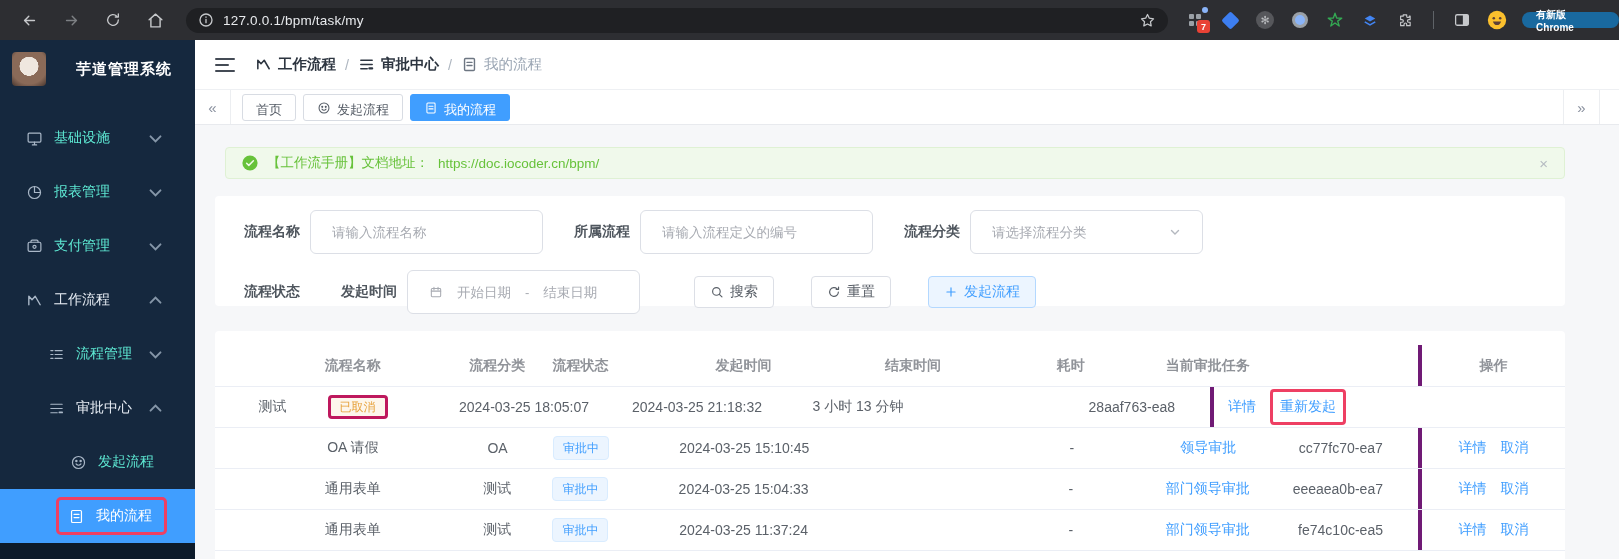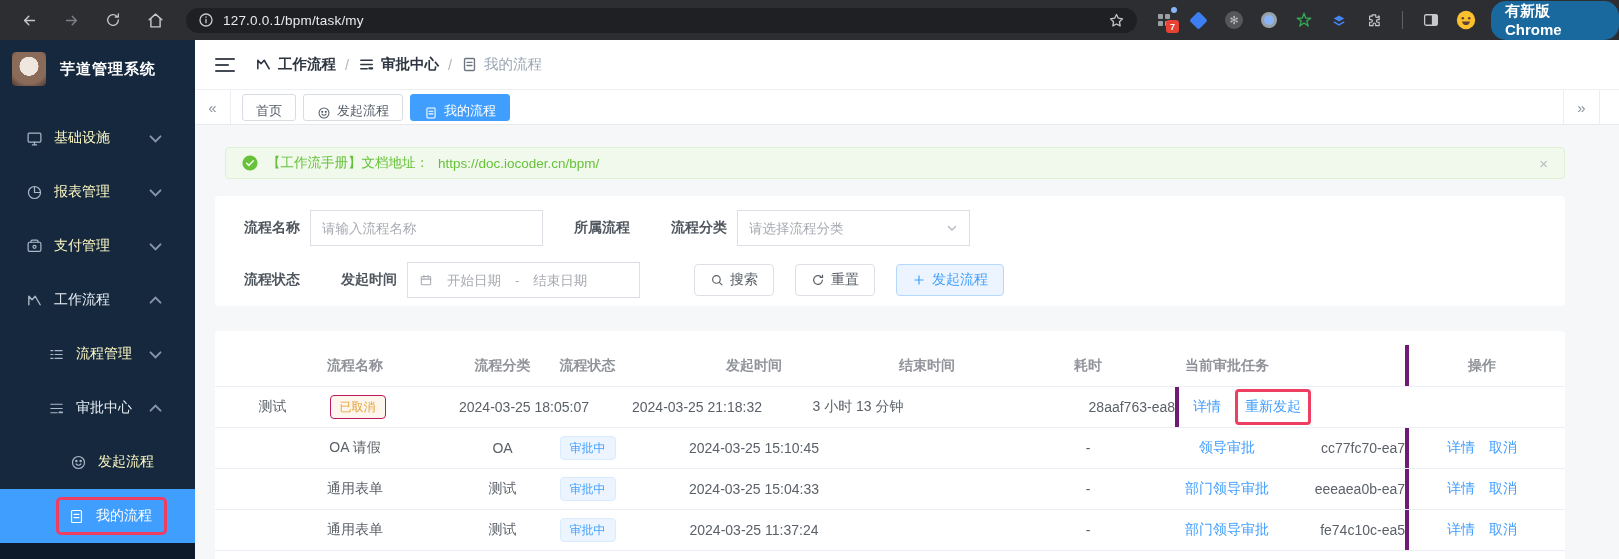--- a/index.html
+++ b/index.html
@@ -16,29 +16,29 @@
   .ext-tray { display:flex; align-items:center; gap:13px; margin-left:16px; }
   .ext { width:22px; height:22px; display:flex; align-items:center; justify-content:center; position:relative; cursor:pointer; }
   .ext-grid { width:12px; height:12px; display:grid; grid-template-columns:5px 5px; grid-gap:2px; }
   .ext-grid i { background:#9aa0a6; border-radius:1px; height:5px; }
   .badge7 { position:absolute; right:-4px; bottom:-2px; min-width:13px; height:13px; background:#e94235; color:#fff; border-radius:3px; font-size:9px; display:flex; align-items:center; justify-content:center; font-weight:bold; }
   .bluedot { position:absolute; right:-2px; top:-2px; width:6px; height:6px; border-radius:50%; background:#8ab4f8; }
   .kite { width:13px; height:13px; background:#3d7ef0; transform:rotate(45deg); border-radius:2px; }
   .pinw { width:18px; height:18px; border-radius:50%; background:#56575b; color:#b9bbbe; font-size:11px; display:flex; align-items:center; justify-content:center; }
   .ringc { width:16px; height:16px; border-radius:50%; border:3px solid #9aa0a6; background:#8ab4f8; }
   .vdiv { width:1px; height:18px; background:#5f6368; margin:0 4px; }
-  .chip { margin-left:14px; height:39px; background:#19699f; color:#fff; border-radius:15px; padding:0 14px; font-size:15px; display:flex; align-items:center; font-weight:bold; cursor:pointer; }
+  .chip { margin-left:14px; height:16px; background:#19699f; color:#fff; border-radius:15px; padding:0 14px; font-size:10px; display:flex; align-items:center; font-weight:bold; cursor:pointer; }
 
   
   .sidebar { position:absolute; top:40px; left:0; width:195px; bottom:0; background:#15283e; }
-  .logo { height:58px; display:flex; align-items:center; padding-left:12px; gap:14px; }
+  .logo { height:58px; display:flex; align-items:center; padding-left:12px; gap:30px; }
   .logo-img { width:34px; height:34px; border-radius:4px; background:radial-gradient(circle at 50% 42%, #efe7df 0 36%, #8a6a58 37% 68%, #46352e 100%); }
   .logo-title { color:#fff; font-size:15px; font-weight:bold; letter-spacing:1px; }
   .menu { margin-top:13px; }
-  .mi { height:54px; display:flex; align-items:center; color:#fef9c3; font-size:14px; position:relative; cursor:pointer; }
+  .mi { height:54px; display:flex; align-items:center; color:#5eead4; font-size:14px; position:relative; cursor:pointer; }
   .mi .ic { width:17px; height:17px; margin-right:11px; color:#aab8c8; }
   .mi.lvl1 { padding-left:26px; }
   .mi.lvl2 { padding-left:48px; }
   .mi.lvl3 { padding-left:70px; }
   .mi.bright { color:#e8eef5; }
   .mi .chev { position:absolute; right:20px; color:#8596a8; }
   .mi.active { background:#409eff; color:#fff; }
   .mi.active .ic { color:#fff; }
   .ann-wrap { display:flex; align-items:center; margin-left:-14px; padding:7px 12px 7px 9px; border:3px solid #ee3f63; border-radius:5px; }
   .sidebar-bottom { position:absolute; left:0; right:0; bottom:0; height:16px; background:#0d1b2b; }
@@ -61,65 +61,65 @@
   .lang { font-size:13.5px; font-weight:bold; }
   .avatar { width:34px; height:34px; border-radius:50%; background:radial-gradient(circle at 45% 40%, #ffe07a 0 40%, #f3c23c 41% 78%, #d79d2b 100%); border:1px solid #e4e6e9; margin-left:-4px; cursor:pointer; }
   .uname-clip { width:11px; overflow:hidden; white-space:nowrap; color:#3a4350; font-size:14px; margin-left:-16px; }
 
   
   .tabbar { height:35px; display:flex; align-items:center; background:#fff; border-bottom:1px solid #e8eaee; }
   .tb-ctl { width:36px; align-self:stretch; display:flex; align-items:center; justify-content:center; color:#8a919f; font-size:15px; cursor:pointer; }
   .tb-ctl.l { border-right:1px solid #eceef1; }
   .tb-ctl.r { border-left:1px solid #eceef1; }
   .tabs { display:flex; align-items:center; gap:7px; padding-left:11px; flex:1; }
-  .tab { height:27px; display:flex; align-items:flex-end; gap:6px; padding:0 13px; border:1px solid #d8dce3; border-radius:3px; background:#fff; color:#555c66; font-size:13px; cursor:pointer; }
+  .tab { height:27px; display:flex; align-items:flex-start; gap:6px; padding:6px 13px; border:1px solid #d8dce3; border-radius:3px; background:#fff; color:#555c66; font-size:13px; cursor:pointer; }
   .tab .ic { width:14px; height:14px; }
   .tab.active { background:#409eff; border-color:#409eff; color:#fff; }
   .tb-end { width:20px; align-self:stretch; border-left:1px solid #eceef1; }
 
   
   .content { position:absolute; top:85px; left:0; right:0; bottom:0; background:#f6f7f9; padding:22px 54px 0 20px; overflow:hidden; }
 
   .alert { height:32px; margin-left:10px; background:#f0f9eb; border:1px solid #dff1d4; border-radius:4px; display:flex; align-items:center; padding:0 16px; gap:9px; color:#67c23a; font-size:13.5px; }
   .alert a { color:#67c23a; text-decoration:none; cursor:pointer; }
   .alert .close { margin-left:auto; color:#b6bcc2; font-size:15px; cursor:pointer; }
 
   .card { background:#fff; border-radius:4px; }
   .filter-card { margin-top:17px; height:110px; padding:14px 0 0 12px; }
   .frow { display:flex; align-items:center; margin-bottom:16px; }
   .fgroup { display:flex; align-items:center; margin-right:14px; }
   .flabel { width:73px; text-align:right; margin-right:10px; font-size:14px; font-weight:bold; color:#4f565e; white-space:nowrap; }
-  .fbox { width:233px; height:36px; border:1px solid #dcdfe6; border-radius:0; background:#fff; display:flex; align-items:center; padding:0 11px; gap:6px; }
+  .fbox { width:233px; height:44px; border:1px solid #dcdfe6; border-radius:6px; background:#fff; display:flex; align-items:center; padding:0 21px; gap:6px; }
   .fbox input { border:none; outline:none; width:100%; font-size:13.5px; color:#606266; font-family:"Liberation Sans",sans-serif; background:transparent; }
   .fbox input::placeholder { color:#a8abb2; }
   .fbox .chev { color:#b4b8bf; margin-left:auto; }
   .dr input { width:70px; text-align:center; }
   .dr .sep { color:#a8abb2; font-size:13px; }
   .dr .ic { color:#a8abb2; }
-  .btns { display:flex; align-items:center; gap:21px; margin-left:40px; }
+  .btns { display:flex; align-items:center; gap:37px; margin-left:40px; }
   .btn { height:32px; border:1px solid #dcdfe6; border-radius:4px; background:#fff; color:#5a6068; font-size:14px; display:flex; align-items:center; gap:6px; padding:0 15px; cursor:pointer; white-space:nowrap; }
   .btn .ic { width:14px; height:14px; }
   .btn.create { background:#ecf5ff; border-color:#b3d8ff; color:#409eff; }
 
   
   .table-card { margin-top:25px; height:260px; padding-top:14px; }
   .tr { display:flex; align-items:center; height:41px; border-bottom:1px solid #ebeef5; padding-left:25px; font-size:14px; color:#5b6169; }
   .tr.head { height:42px; color:#909399; font-weight:bold; }
   .td { display:flex; align-items:center; justify-content:center; white-space:nowrap; overflow:visible; }
   .col-name  { width:230px; }
   .col-cat   { width:65px;  }
   .col-status{ width:105px; }
   .col-start { width:228px; }
   .col-end   { width:118px; }
   .col-dur   { width:204px; }
   .col-task  { width:74px;  }
-  .col-id    { width:141px; justify-content:flex-end; overflow:hidden; }
+  .col-id    { width:141px; justify-content:flex-end; margin-right:35px; overflow:hidden; }
   .col-ops   { width:150px; align-self:stretch; border-left:4px solid #701a75; gap:14px; }
   .badge { font-size:12px; height:24px; display:flex; align-items:center; padding:0 9px; border-radius:4px; }
-  .badge.warn { color:#e6a23c; background:#fdf6ec; border:1px solid #be185d; }
+  .badge.warn { color:#e6a23c; background:#fdf6ec; border:3px solid #be185d; }
   .badge.prim { color:#409eff; background:#ecf5ff; border:1px solid #d9ecff; }
   .link { color:#409eff; text-decoration:none; cursor:pointer; }
   .link.ann { border:3px solid #ee3f63; border-radius:4px; padding:6px 7px; margin:-6px 0; }
 </style>
 </head>
 <body>
 
 <div class="browser">
   <div class="lead">
     <span class="nav-ic">
@@ -387,20 +387,23 @@
     <div class="card filter-card">
       <div class="frow">
         <div class="fgroup">
           <span class="flabel">流程名称</span>
           <span class="fbox">
               <input placeholder="请输入流程名称" style="">
             </span>
         </div>
         <div class="fgroup">
           <span class="flabel">所属流程</span>
+          <span class="fbox">
+              <input placeholder="请输入流程定义的编号" style="">
+            </span>
         </div>
         <div class="fgroup">
           <span class="flabel">流程分类</span>
           <span class="fbox">
             <input readonly="" placeholder="请选择流程分类" style="">
             <svg class="chev ic" width="12" height="12" viewBox="0 0 12 12" fill="none" stroke="currentColor" stroke-width="1.4" stroke-linecap="round">
                 <path d="M2.5 4.5L6 8l3.5-3.5"></path>
               </svg>
           </span>
         </div>

